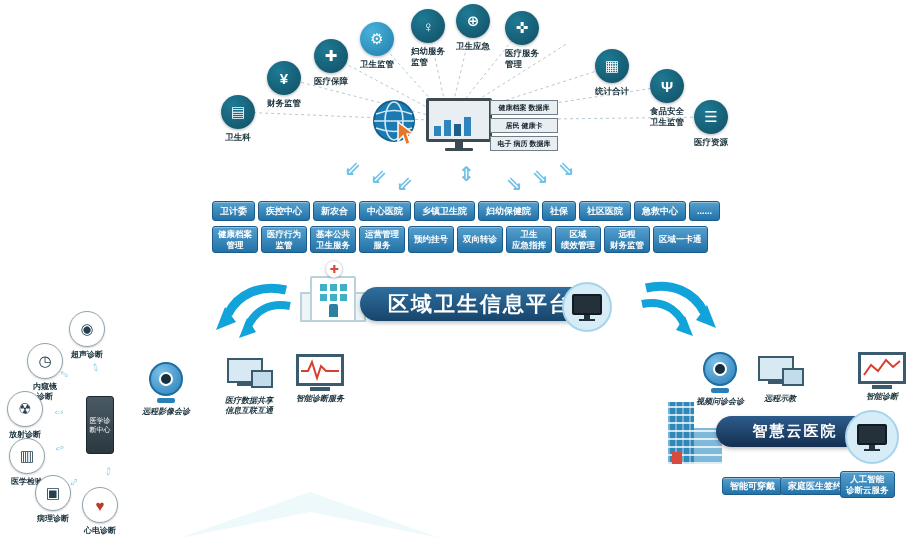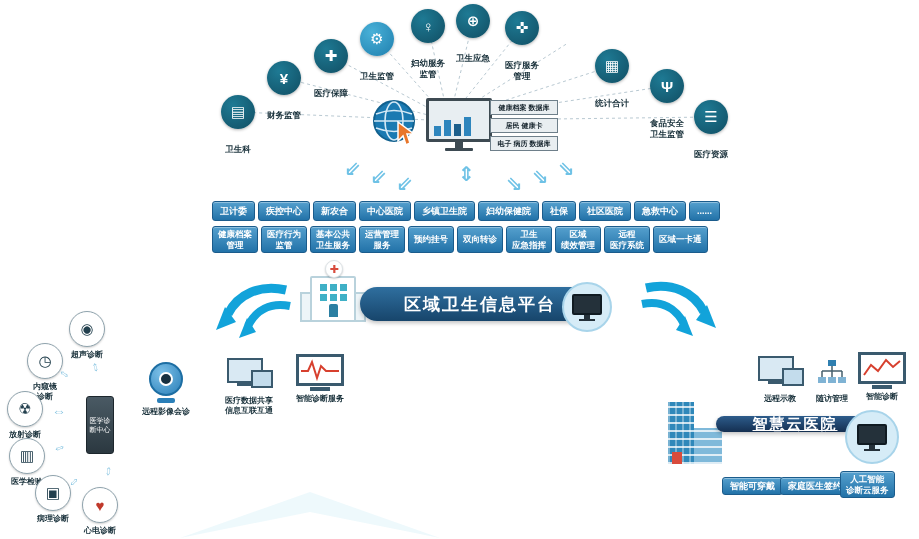--- a/index.html
+++ b/index.html
@@ -6,21 +6,21 @@
   body{font-family:"Liberation Sans","DejaVu Sans",sans-serif;}
   #canvas{position:relative;width:919px;height:539px;background:#fff;overflow:hidden;}
   .abs{position:absolute;}
 
   
   .arc-node{position:absolute;width:70px;display:flex;flex-direction:column;align-items:center;z-index:2;}
   .circ{width:34px;height:34px;border-radius:50%;background:radial-gradient(circle at 35% 30%,#1e7a94,#114e63);
         display:flex;align-items:center;justify-content:center;color:#fff;font-size:15px;font-weight:bold;
         box-shadow:0 1px 3px rgba(0,0,0,.3);}
   .circ.light{background:radial-gradient(circle at 35% 30%,#49b1d8,#1f7fae);}
-  .arc-label{margin-top:15px;font-size:8.5px;font-weight:bold;color:#18303a;text-align:center;line-height:1.25;white-space:pre-line;}
+  .arc-label{margin-top:3px;font-size:8.5px;font-weight:bold;color:#18303a;text-align:left;line-height:1.25;white-space:pre-line;}
 
   
   .hub-mon{position:absolute;z-index:2;}
   .hub-screen{width:50px;height:32px;background:#e8eef2;border:3px solid #3d4a52;border-radius:2px;
               display:flex;align-items:flex-end;gap:3px;padding:3px 5px;box-sizing:content-box;}
   .hub-screen .bar{display:block;width:7px;background:#2e85bd;}
   .hub-stand{width:8px;height:6px;background:#3d4a52;margin:0 auto;}
   .hub-base{width:28px;height:3px;background:#3d4a52;margin:0 auto;border-radius:1px;}
   .db-box{width:66px;height:13px;background:#e9eef1;border:1px solid #6e7f8a;margin-bottom:3px;
           display:flex;align-items:center;justify-content:center;font-size:7px;font-weight:bold;color:#14222b;}
@@ -33,25 +33,25 @@
         font-size:9px;font-weight:bold;display:flex;align-items:center;justify-content:center;text-align:center;
         padding:2px 7px;line-height:1.2;white-space:pre-line;box-shadow:inset 0 1px 0 rgba(255,255,255,.35);
         box-sizing:border-box;}
   .chip.h1{height:20px;}
   .chip.h2{height:27px;font-size:8.5px;padding:1px 5px;min-width:44px;}
 
   
   .banner{position:absolute;display:flex;align-items:center;justify-content:center;color:#fff;font-weight:bold;
           border-radius:17px;z-index:2;box-shadow:0 2px 4px rgba(0,0,0,.25);}
   #banner-main{left:360px;top:287px;width:240px;height:34px;background:linear-gradient(#2f6f9f,#17456b);
-               font-size:17px;letter-spacing:2px;}
+               font-size:21px;letter-spacing:2px;}
   #banner-left{left:148px;top:429px;width:192px;height:31px;background:linear-gradient(#5aa8d6,#1d6096);
                font-size:15px;letter-spacing:1px;}
-  #banner-right{left:716px;top:416px;width:158px;height:16px;background:linear-gradient(#2d5c8b,#142f51);
-                font-size:15px;letter-spacing:2px;text-decoration:underline;}
+  #banner-right{left:716px;top:416px;width:158px;height:31px;background:linear-gradient(#2d5c8b,#142f51);
+                font-size:15px;letter-spacing:2px;}
 
   .mon-circ{position:absolute;border-radius:50%;background:#d6ecf7;border:2px solid #a8d4ea;z-index:3;
             display:flex;flex-direction:column;align-items:center;justify-content:center;}
   .mini-mon{width:26px;height:17px;background:#24313a;border-radius:2px;border:2px solid #101b22;}
   .mini-stand{width:6px;height:4px;background:#24313a;}
   .mini-base{width:16px;height:2px;background:#24313a;}
 
   
   .hosp{position:absolute;left:300px;top:262px;width:66px;height:62px;z-index:2;}
   .hosp-wing{position:absolute;top:30px;width:12px;height:30px;background:#eef5f8;border:2px solid #b9d2dc;box-sizing:border-box;}
@@ -69,21 +69,21 @@
   .node-circ{width:34px;height:34px;border-radius:50%;background:#fff;border:1px solid #8fa3ad;
              box-shadow:0 1px 2px rgba(0,0,0,.18);display:flex;align-items:center;justify-content:center;
              color:#23404e;font-size:15px;}
   .node-label{margin-top:3px;font-size:8px;font-weight:bold;color:#18303a;text-align:center;line-height:1.25;white-space:pre-line;}
   .link{position:absolute;color:#85c3e0;font-size:14px;font-weight:bold;z-index:1;line-height:1;}
   .device{position:absolute;left:86px;top:396px;width:26px;height:56px;background:linear-gradient(#4a5a64,#2b3840);
           border:1px solid #1c262c;border-radius:3px;z-index:2;display:flex;align-items:center;justify-content:center;}
   .device-text{width:21px;font-size:7px;line-height:1.3;color:#fff;text-align:center;word-break:break-all;}
 
   
-  .svc{position:absolute;display:flex;flex-direction:column;align-items:center;z-index:2;}
+  .svc{position:absolute;display:flex;flex-direction:column;align-items:center;z-index:2;font-style:italic;}
   .svc-label{margin-top:4px;font-size:8px;font-weight:bold;color:#18303a;text-align:center;line-height:1.3;white-space:pre-line;}
   .webcam{width:30px;height:30px;border-radius:50%;background:radial-gradient(circle at 35% 30%,#7cc0e8,#2a7fb8);
           border:2px solid #1d6ea3;position:relative;}
   .webcam-eye{position:absolute;inset:0;margin:auto;width:10px;height:10px;border-radius:50%;background:#173040;border:2px solid #fff;}
   .webcam-base{width:18px;height:5px;background:#2a7fb8;margin:2px auto 0;border-radius:2px;}
   .mons{position:relative;width:48px;height:34px;}
   .mon-big{position:absolute;left:2px;top:0;width:32px;height:21px;background:#d9e9f3;border:2px solid #3a5a6e;}
   .mon-small{position:absolute;left:26px;top:12px;width:18px;height:14px;background:#c3dcec;border:2px solid #3a5a6e;}
   .mon-legs{position:absolute;left:12px;top:25px;width:14px;height:3px;background:#3a5a6e;}
   .ecg-wrap{position:relative;width:48px;height:36px;}
@@ -237,21 +237,21 @@
 卫生服务</div>
     <div class="chip h2">运营管理
 服务</div>
     <div class="chip h2">预约挂号</div>
     <div class="chip h2">双向转诊</div>
     <div class="chip h2">卫生
 应急指挥</div>
     <div class="chip h2">区域
 绩效管理</div>
     <div class="chip h2">远程
-医疗系统</div>
+财务监管</div>
     <div class="chip h2">区域一卡通</div>
   </div>
 
   <div class="hosp">
     <div class="hosp-wing" style="left:0"></div>
       <div class="hosp-wing" style="right:0"></div>
     <div class="hosp-main">
         <div class="hosp-windows">
           <span></span>
           <span></span>
@@ -359,39 +359,36 @@
     <div class="ecg-wrap">
       <div class="ecg-screen"><svg width="42" height="26">
             <polyline points="2,14 9,14 13,5 18,21 22,9 27,14 40,14" fill="none" stroke="#d7402e" stroke-width="2"></polyline>
           </svg></div>
       <div class="ecg-base"></div>
     </div>
     <div class="svc-label">智能诊断服务</div>
   </div>
 
 
+  <div class="svc" style="left:684px;top:352px;width:72px">
+    <div>
+        <div class="webcam">
+          <div class="webcam-eye"></div>
+        </div>
+        <div class="webcam-base"></div>
+      </div>
+    <div class="svc-label">视频问诊会诊</div>
+  </div>
   <div class="svc" style="left:748px;top:356px;width:64px">
     <div class="mons">
         <div class="mon-big"></div>
         <div class="mon-small"></div>
         <div class="mon-legs"></div>
       </div>
     <div class="svc-label">远程示教</div>
-  </div>
-  <div class="svc" style="left:802px;top:360px;width:60px">
-    <div>
-      <svg width="30" height="26">
-        <rect x="11" y="0" width="8" height="6" fill="#2f7fb0"></rect>
-        <path d="M15,6 L15,11 M5,11 L25,11 M5,11 L5,17 M15,11 L15,17 M25,11 L25,17" stroke="#45606e" stroke-width="1.5" fill="none"></path>
-        <rect x="1" y="17" width="8" height="6" fill="#7fb3d4"></rect>
-          <rect x="11" y="17" width="8" height="6" fill="#7fb3d4"></rect>
-          <rect x="21" y="17" width="8" height="6" fill="#7fb3d4"></rect>
-      </svg>
-    </div>
-    <div class="svc-label">随访管理</div>
   </div>
   <div class="svc" style="left:850px;top:352px;width:64px">
     <div class="ecg-wrap">
       <div class="ecg-screen"><svg width="42" height="26">
             <polyline points="3,20 10,10 17,16 25,5 32,12 39,6" fill="none" stroke="#d7402e" stroke-width="2"></polyline>
           </svg></div>
       <div class="ecg-base"></div>
     </div>
     <div class="svc-label">智能诊断</div>
   </div>

